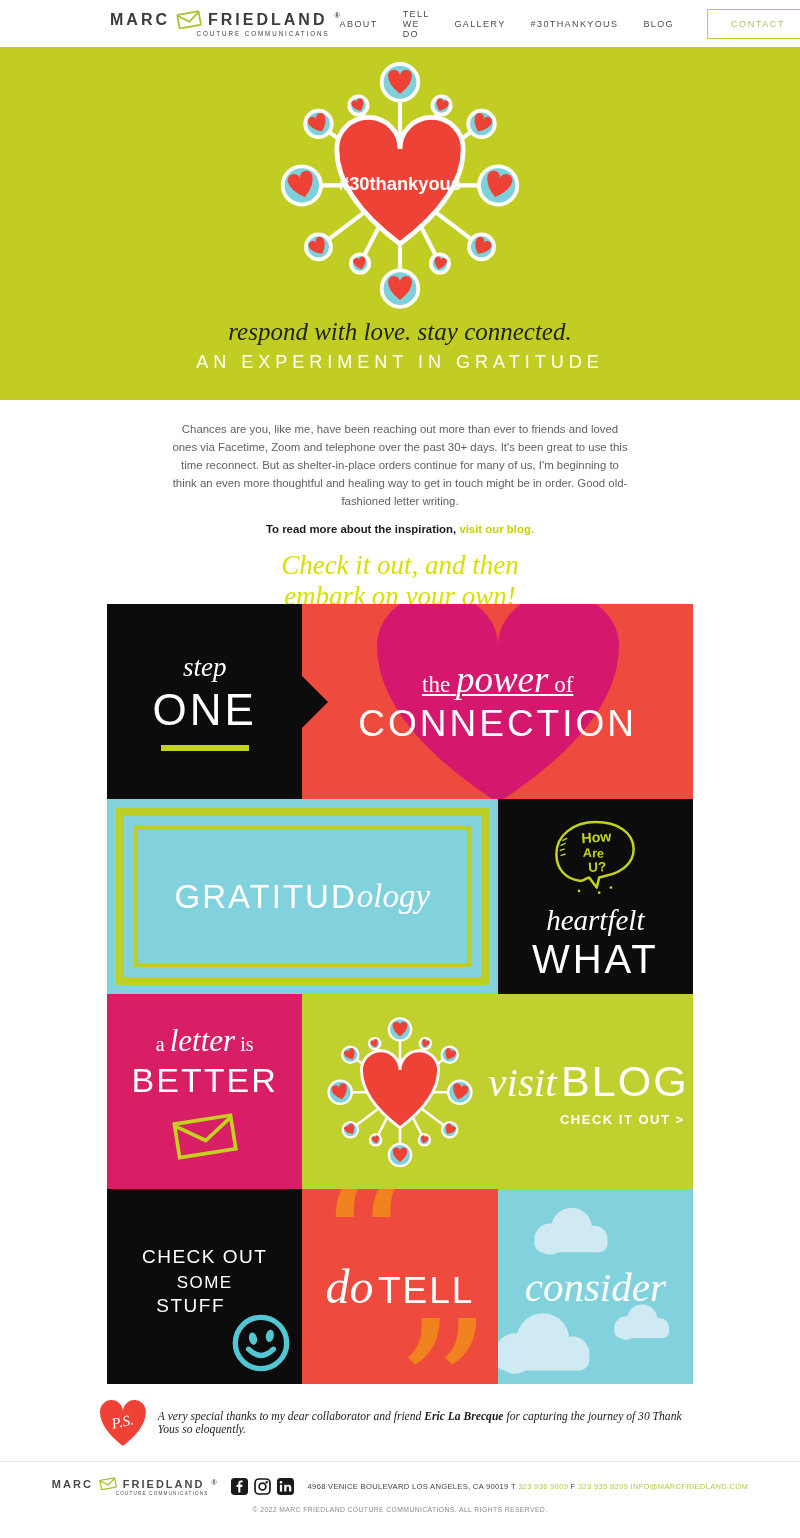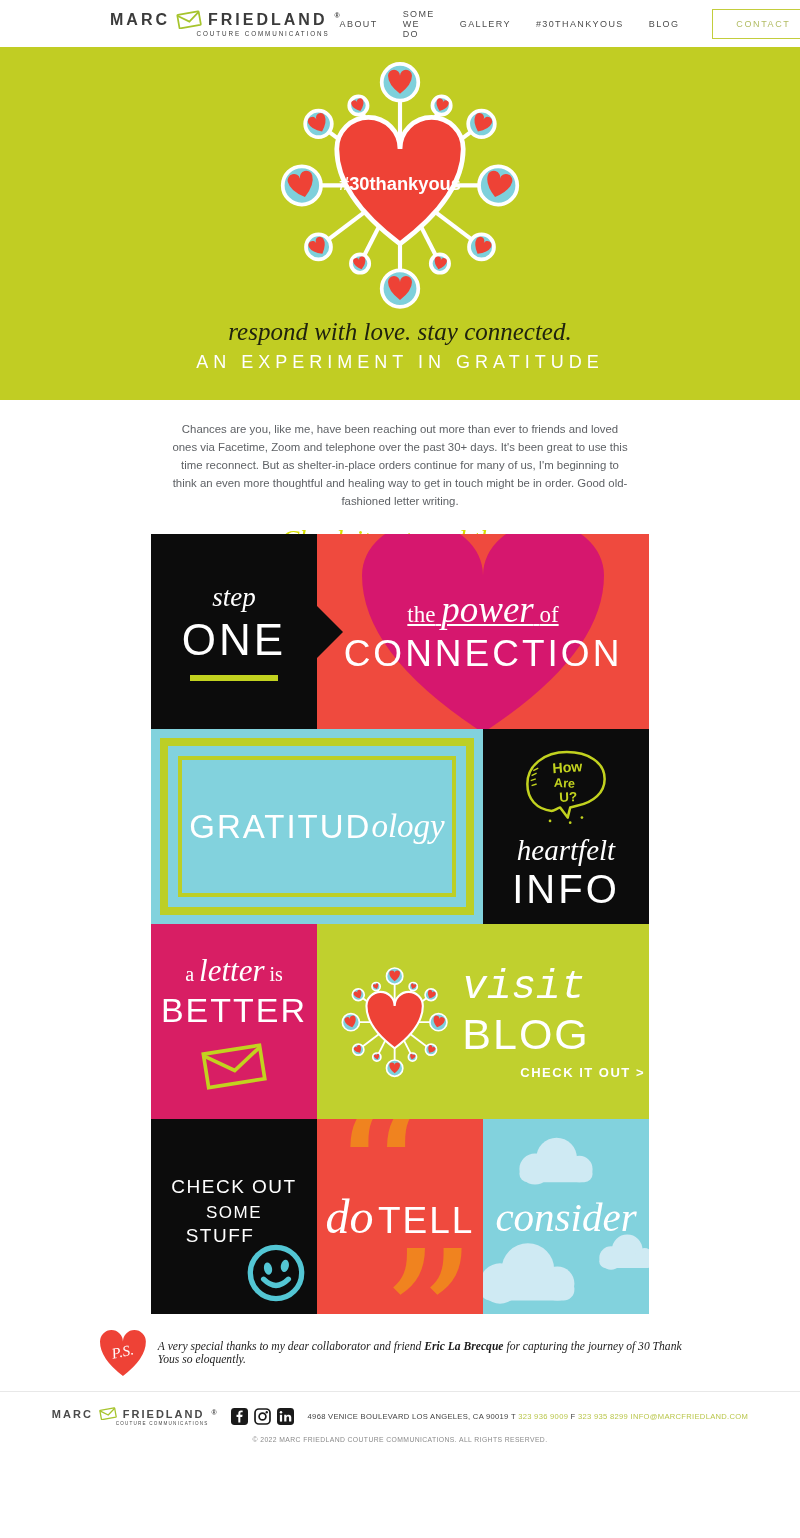--- a/index.html
+++ b/index.html
@@ -20,29 +20,29 @@
                  border:1px solid #c3cd3d; padding:9px 23px; cursor:pointer; margin-left:8px;}
 
   
   .hero { height:353px; background:#c1cd23; text-align:center; padding-top:7px; }
   .hero svg.burst { display:block; margin:0 auto; }
   .hero-script { font-family:"Liberation Serif",serif; font-style:italic; font-size:25px;
                  color:#20230e; margin-top:2px; }
   .hero-caps { color:#fff; font-size:18px; letter-spacing:5px; margin-top:6px; }
 
   
-  .intro { height:134px; text-align:center; padding-top:20px; }
+  .intro { height:204px; text-align:center; padding-top:20px; }
   .intro-para { width:462px; margin:0 auto; font-size:11.4px; line-height:1.58; color:#5e6165; }
   .intro-cta { margin-top:13px; font-size:11.4px; font-weight:bold; color:#1d1d1d; }
   .intro-cta a { color:#c4d000; text-decoration:none; cursor:pointer; }
   .intro-script { margin-top:15px; font-family:"Liberation Serif",serif; font-style:italic;
                   font-size:27px; line-height:1.13; color:#d6df00; }
 
   
-  .grid { width:498px; margin:0 auto; display:grid; grid-template-columns:repeat(3,1fr);
+  .grid { width:586px; margin:0 auto; display:grid; grid-template-columns:repeat(3,1fr);
           grid-auto-rows:195px; }
   .tile { position:relative; overflow:hidden; cursor:pointer; }
   .span2 { grid-column:span 2; }
   .t-black { background:#0c0c0c; }
   .t-red { background:#ef4a3e; }
   .t-teal { background:#82d2dd; }
   .t-pink { background:#d81e64; }
   .t-lime { background:#c0d02e; }
 
   .center-stack { position:absolute; inset:0; display:flex; flex-direction:column;
@@ -78,21 +78,21 @@
   
   .tile-letter .line1 { color:#fff; font-family:"Liberation Serif",serif; font-size:20px; }
   .tile-letter .line1 .em { font-style:italic; font-size:31px; }
   .tile-letter .big { color:#fff; font-size:34px; letter-spacing:2px; margin-top:2px; }
   .tile-letter svg { margin-top:12px; }
 
   
   .tile-blog { display:flex; align-items:center; }
   .blog-right { display:flex; flex-direction:column; align-items:center; margin-left:12px; }
   .blog-line { color:#fff; }
-  .blog-line .em { font-family:Liberation Mono, monospace; font-style:italic; font-size:41px; }
+  .blog-line .em { font-family:Liberation Serif, serif; font-style:italic; font-size:41px; }
   .blog-line .big { font-size:43px; letter-spacing:2px; }
   .blog-cta { color:#fff; font-weight:bold; font-size:13px; letter-spacing:1.5px; margin-top:6px; align-self:flex-end; margin-right:4px;}
 
   
   .tile-happy .l1 { color:#fff; font-size:19px; letter-spacing:1.5px; }
   .tile-happy .l2 { color:#fff; font-size:17px; letter-spacing:1.5px; margin-top:5px; }
   .tile-happy .l3 { color:#fff; font-size:42px; margin-top:-2px; }
   .tile-happy .l4 { color:#fff; font-size:19px; letter-spacing:1.5px; margin-top:2px; margin-left:-28px;}
   .smiley { position:absolute; right:10px; bottom:10px; }
 
@@ -195,39 +195,43 @@
           <path d="M3,5 L18,16 L33,5"></path>
         </g>
       </svg>
       <span>FRIEDLAND</span>
         <sup>®</sup>
     </div>
     <div class="logo-sub">COUTURE COMMUNICATIONS</div>
   </div>
   <div class="nav">
     <span class="nav-item">ABOUT</span>
-    <span class="nav-item">SOME WE DO</span>
+    <span class="nav-item">TELL WE DO</span>
     <span class="nav-item">GALLERY</span>
     <span class="nav-item">#30THANKYOUS</span>
     <span class="nav-item">BLOG</span>
     <button class="contact-btn">CONTACT</button>
   </div>
 </div>
 
 <div class="hero">
   <svg class="burst" width="250" height="262" viewBox="0 0 300 315">
     <use href="#burst-g"></use>
     <text x="150" y="164" text-anchor="middle" fill="#fff" font-size="22" font-weight="bold" font-family="Liberation Sans, sans-serif">#30thankyous</text>
   </svg>
   <div class="hero-script">respond with love. stay connected.</div>
   <div class="hero-caps">AN EXPERIMENT IN GRATITUDE</div>
 </div>
 
 <div class="intro">
   <p class="intro-para">Chances are you, like me, have been reaching out more than ever to friends and loved ones via Facetime, Zoom and telephone over the past 30+ days. It's been great to use this time reconnect. But as shelter-in-place orders continue for many of us, I'm beginning to think an even more thoughtful and healing way to get in touch might be in order. Good old-fashioned letter writing.</p>
+  <div class="intro-cta">
+    <span>To read more about the inspiration,</span>
+    <a>visit our blog.</a>
+  </div>
   <div class="intro-script">
     <div>Check it out, and then</div>
     <div>embark on your own!</div>
   </div>
 </div>
 
 <div class="grid">
 
   <div class="tile t-black tile-step">
     <div class="center-stack">
@@ -276,21 +280,21 @@
             <circle cx="60" cy="96" r="1.6"></circle>
             <circle cx="74" cy="90" r="1.6"></circle>
         </g>
         <g fill="#c2d21f" font-family="Liberation Sans, sans-serif" font-weight="bold" text-anchor="middle">
           <text x="57" y="36" font-size="17" transform="rotate(-4 57 36)">How</text>
           <text x="53" y="54" font-size="15" transform="rotate(3 53 54)">Are</text>
           <text x="58" y="71" font-size="16" transform="rotate(-3 58 71)">U?</text>
         </g>
       </svg>
       <div class="small serif-it">heartfelt</div>
-      <div class="big">INFO</div>
+      <div class="big">WHAT</div>
     </div>
   </div>
 
   <div class="tile t-pink tile-letter">
     <div class="center-stack">
       <div class="line1">
         <span>a</span>
         <span class="em">letter</span>
         <span>is</span>
       </div>

